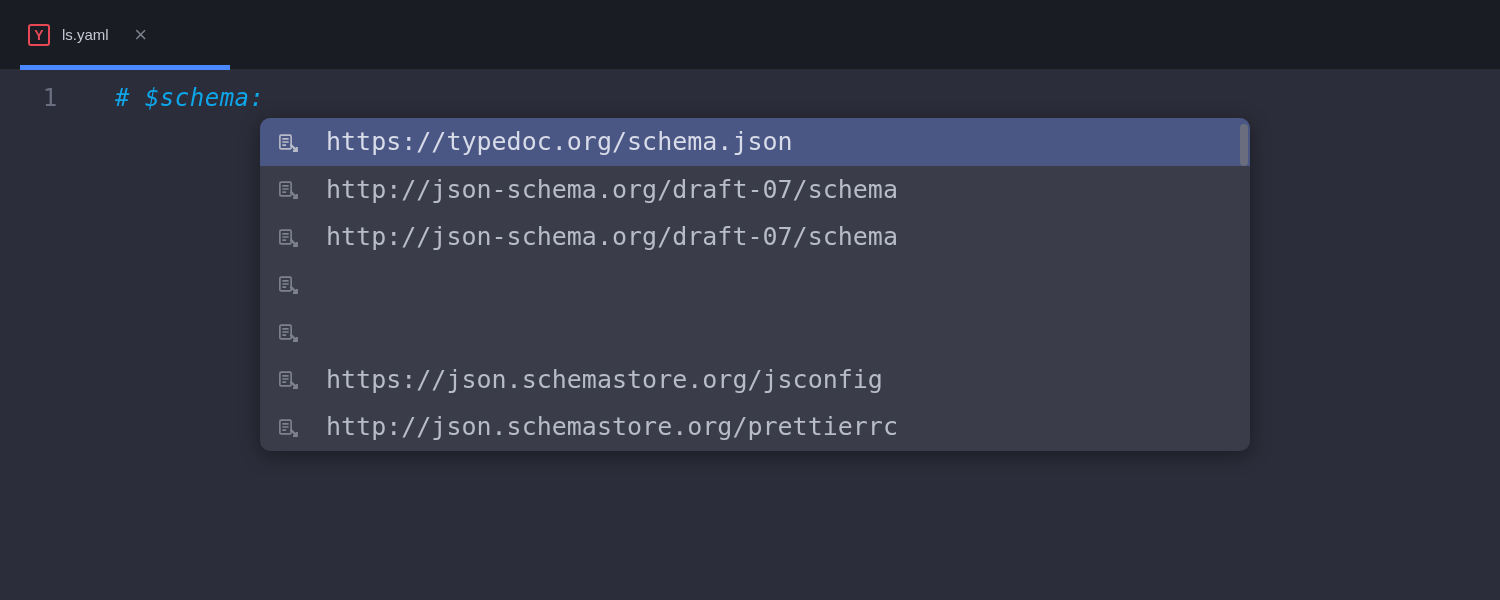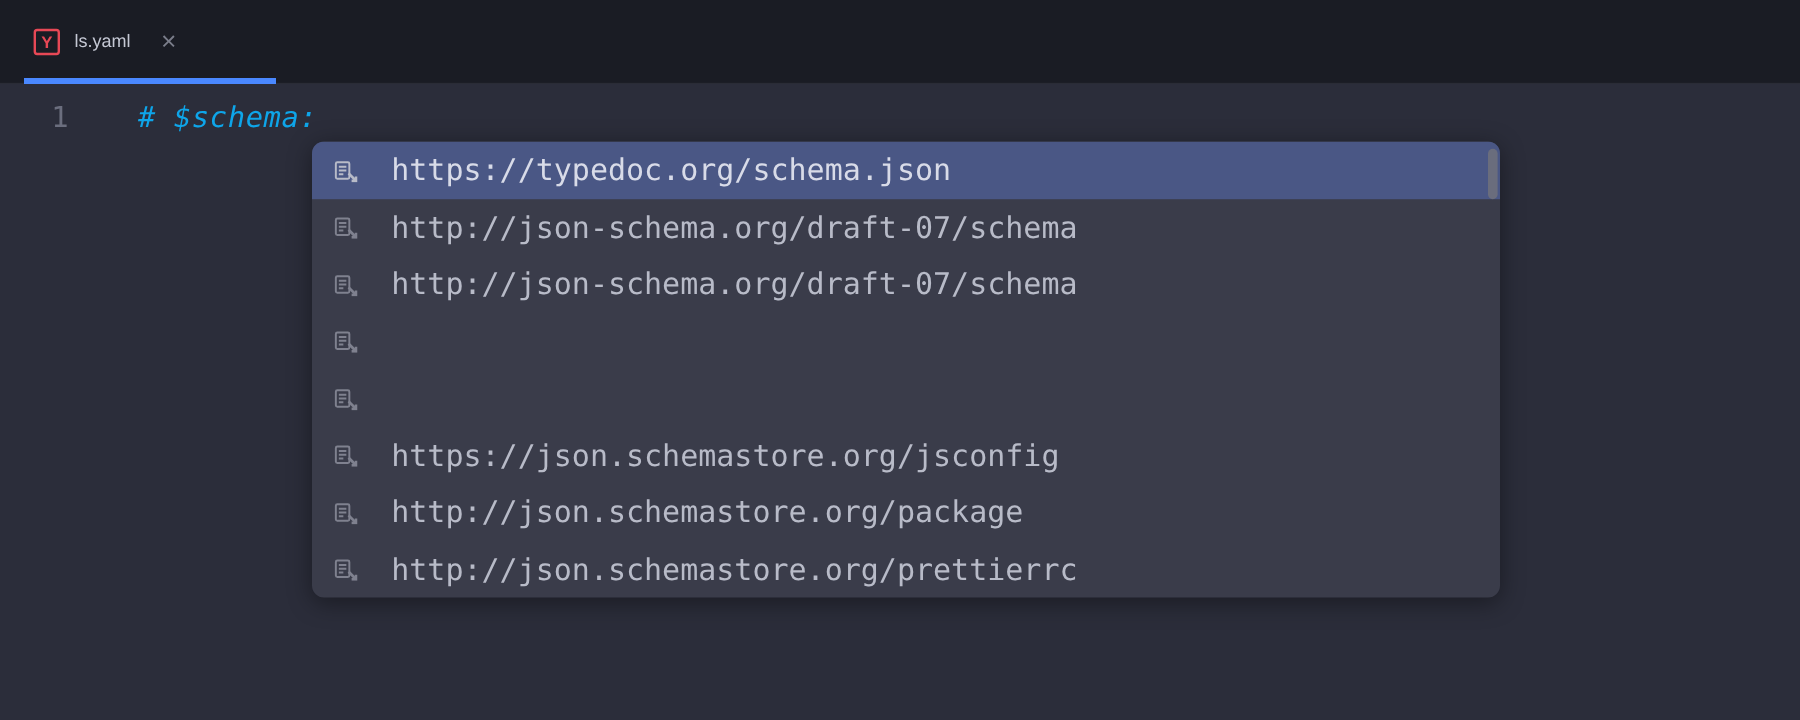--- a/index.html
+++ b/index.html
@@ -244,29 +244,18 @@
         </div>
         <div class="suggestion-item">
           <span class="suggestion-icon">
             <svg viewBox="0 0 16 16" fill="none" stroke="#b8bbc8" stroke-width="1.3">
   <rect x="1.5" y="2.5" width="9" height="11" rx="1"></rect>
   <path d="M3.5 5.5h5M3.5 8h5M3.5 10.5h3"></path>
   <path d="M10 10 l 5 5" stroke-width="1.8"></path>
   <path d="M15 12 l 0 3 l -3 0" stroke-width="1.8"></path>
 </svg>
           </span>
-          <span class="suggestion-text">http://json.schemastore.org/package</span>
-        </div>
-        <div class="suggestion-item">
-          <span class="suggestion-icon">
-            <svg viewBox="0 0 16 16" fill="none" stroke="#b8bbc8" stroke-width="1.3">
-  <rect x="1.5" y="2.5" width="9" height="11" rx="1"></rect>
-  <path d="M3.5 5.5h5M3.5 8h5M3.5 10.5h3"></path>
-  <path d="M10 10 l 5 5" stroke-width="1.8"></path>
-  <path d="M15 12 l 0 3 l -3 0" stroke-width="1.8"></path>
-</svg>
-          </span>
           <span class="suggestion-text">http://json.schemastore.org/prettierrc</span>
         </div>
         <div class="popup-scrollbar"></div>
     </div>
   </div>
 </div>
 
 </body></html>

